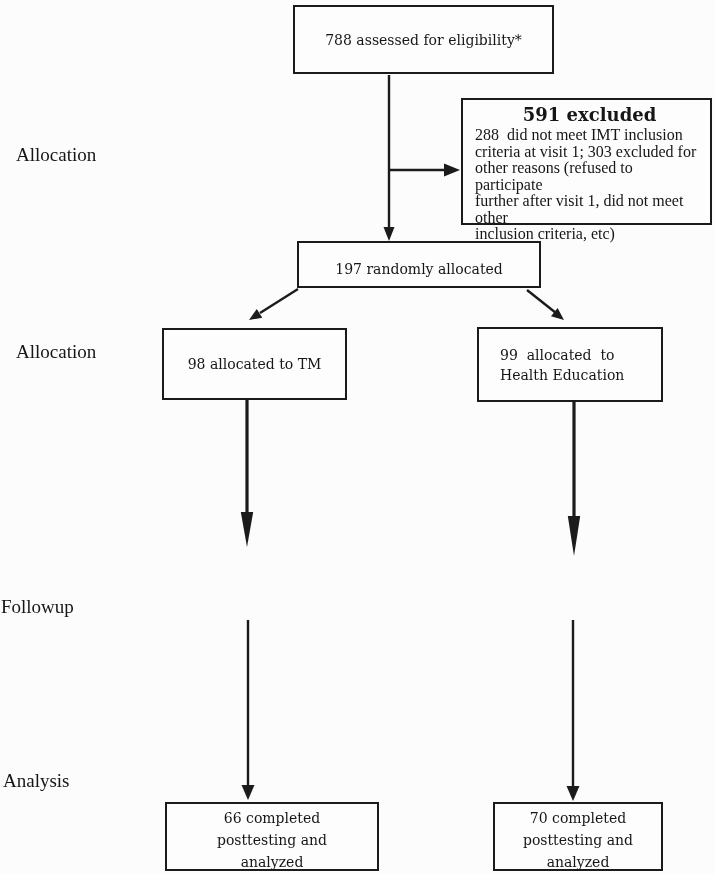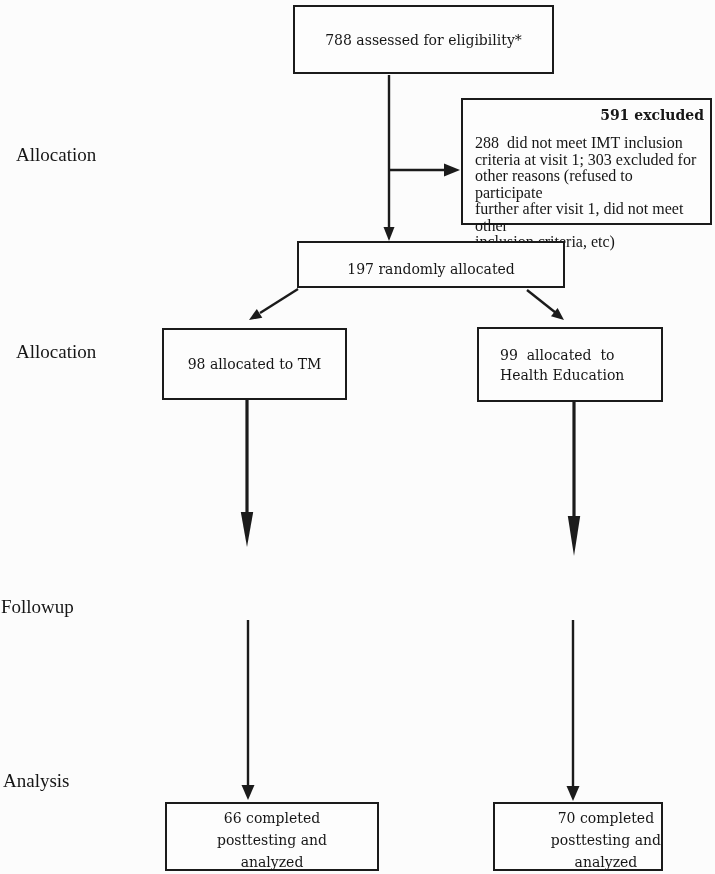--- a/index.html
+++ b/index.html
@@ -29,34 +29,34 @@
     font-size: 14px;
     line-height: 20px;
   }
   .center { align-items: center; justify-content: center; text-align: center; }
   .vcenter { align-items: center; justify-content: flex-start; text-align: left; }
   .ml { white-space: pre-wrap; }
 
   #box-assessed   { left: 293px; top: 5px;   width: 261px; height: 69px; }
   #box-excluded   { left: 461px; top: 98px;  width: 251px; height: 127px;
                     display: block; padding: 7px 6px 6px 12px; }
-  #box-excluded .x-title { font-weight: bold; text-align: right; font-size: 14px;
-                    line-height: 16px; margin-bottom: 12px; }
+  #box-excluded .x-title { font-weight: bold; text-align: center; font-size: 18px;
+                    line-height: 16px; margin-bottom: 4px; }
   #box-excluded .x-body  { font-family: "Liberation Serif", serif; font-size: 16px;
                     line-height: 16.5px; text-align: left; }
-  #box-randomized { left: 297px; top: 241px; width: 268px; height: 47px; padding-top: 9px; text-align: right; }
+  #box-randomized { left: 297px; top: 241px; width: 244px; height: 47px; padding-top: 9px; text-align: right; }
   #box-alloc-tm   { left: 162px; top: 328px; width: 185px; height: 72px; }
   #box-alloc-he   { left: 477px; top: 327px; width: 186px; height: 75px; padding-left: 21px; }
   #box-lost-tm    { left: 162px; top: 557px; width: 183px; height: 63px; padding-left: 10px; }
   #box-lost-he    { left: 487px; top: 561px; width: 178px; height: 57px; padding-left: 9px; }
   #box-analyzed-tm{ left: 165px; top: 802px; width: 214px; height: 69px;
                     align-items: flex-start; justify-content: center; text-align: center;
                     padding-top: 3px; line-height: 22px; }
   #box-analyzed-he{ left: 493px; top: 802px; width: 170px; height: 69px;
-                    align-items: flex-start; justify-content: flex-end; text-align: center;
+                    align-items: flex-start; justify-content: center; text-align: center;
                     padding-top: 3px; line-height: 22px; }
 
   .stage-label {
     position: absolute;
     font-family: "Liberation Serif", serif;
     font-size: 19px;
     color: #161616;
     white-space: nowrap;
   }
   #stage-enrollment { left: 16px; top: 144px; }

